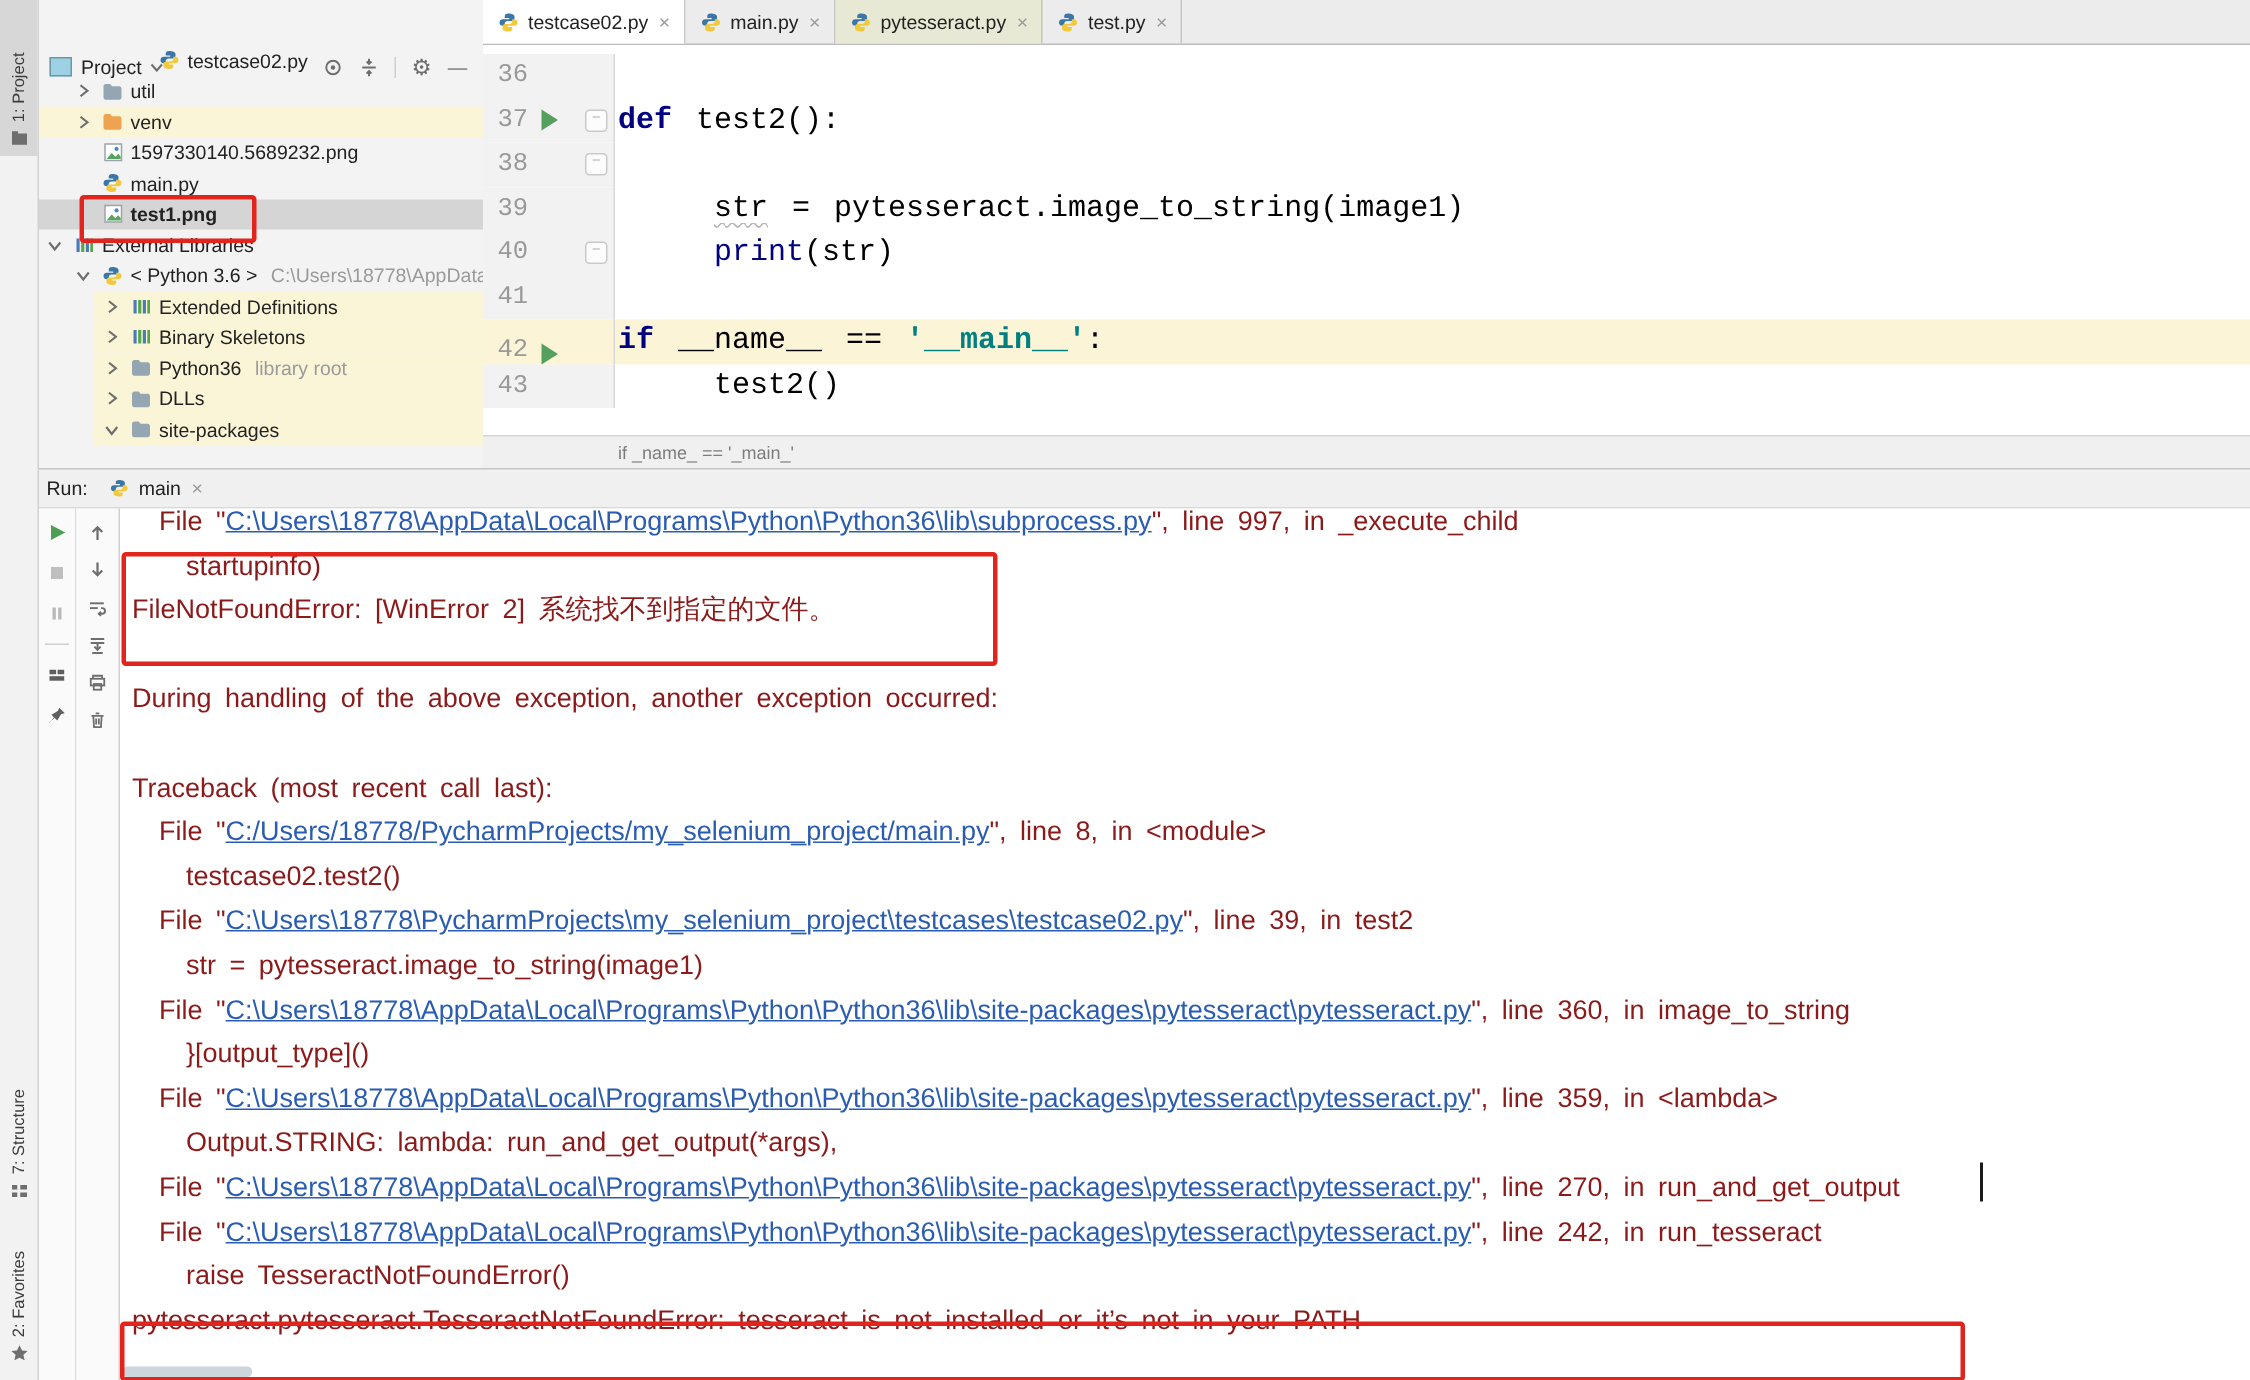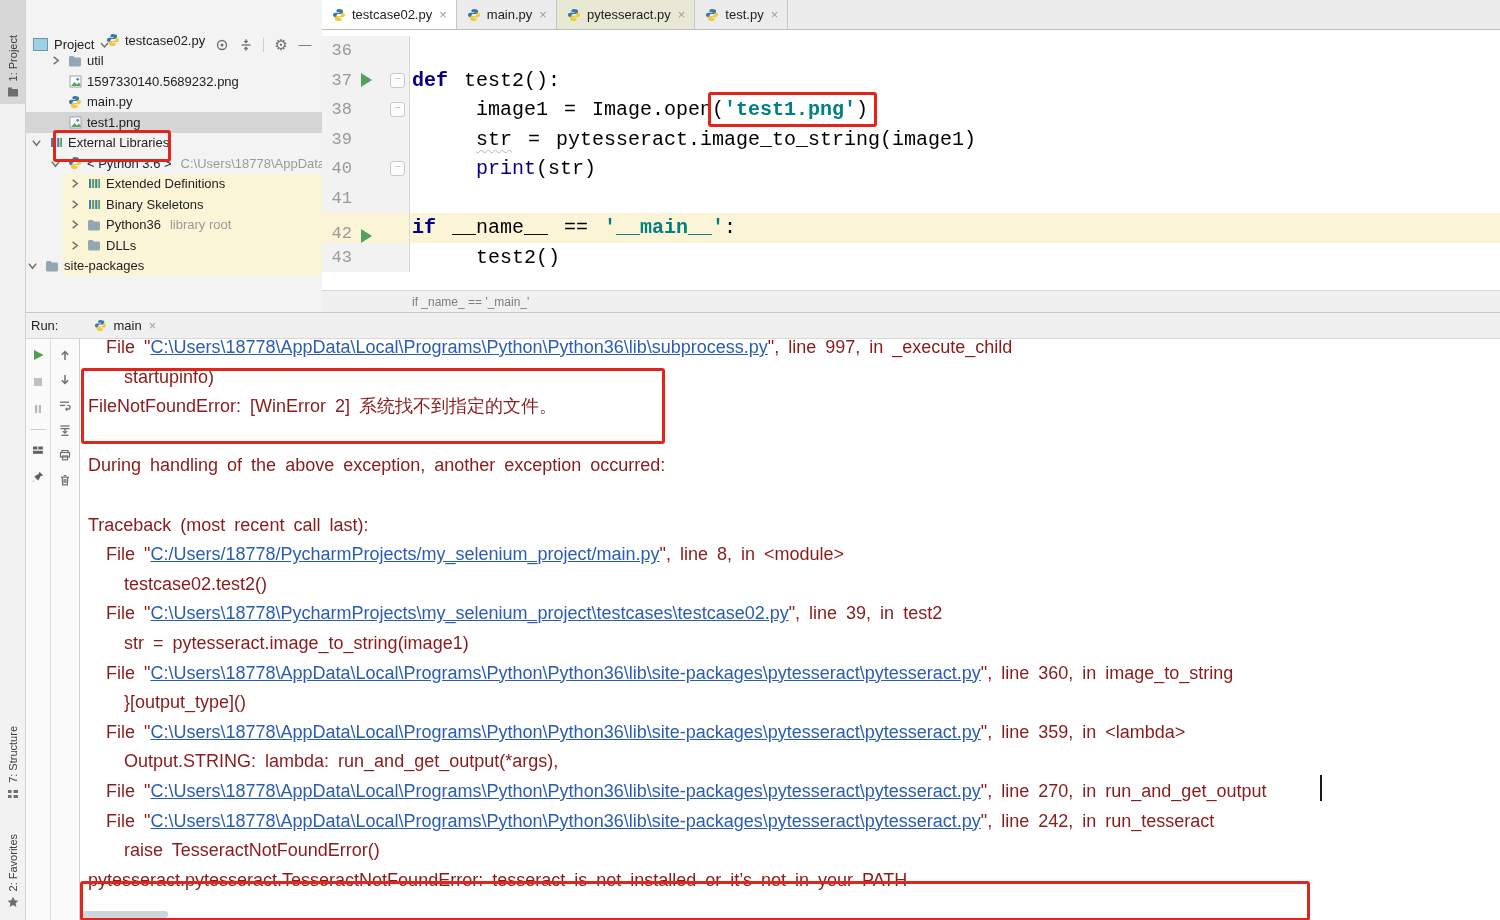--- a/index.html
+++ b/index.html
@@ -19,21 +19,21 @@
   
   .ppanel{position:absolute;left:25px;top:0;width:297px;height:312px;background:#f3f3f3;
           border-right:1px solid #c8c8c8;overflow:hidden;}
   .phead{height:29px;display:flex;align-items:center;gap:6px;padding:0 8px;font-size:13px;margin-top:30px;}
   .phead .hspace{margin-left:auto;}
   .hic{display:inline-flex;align-items:center;justify-content:center;width:18px;height:18px;color:#6e6e6e;}
   .hsep{width:1px;height:14px;background:#cfcfcf;margin:0 2px;}
   .pticon{width:13px;height:11px;background:#9fd1e4;border:1px solid #6d97a8;display:inline-block;}
   .ptree{position:absolute;top:30px;left:0;right:0;bottom:0;}
   .trow{display:flex;align-items:center;height:20.5px;font-size:13px;gap:4px;white-space:nowrap;}
-  .trow.sel{background:#d5d5d5;}
+  .trow.sel{background:#d5d5d5;font-weight:bold;}
   .trow.hl-full{background:#fbf5d7;}
   .trow.hl-lib{background:linear-gradient(to right,transparent 38px,#fbf5d7 38px);}
   .chev{width:15px;height:14px;display:inline-flex;align-items:center;justify-content:center;flex:none;}
   .ticon{width:16px;height:14px;display:inline-flex;align-items:center;justify-content:center;flex:none;}
   .textra{color:#9a9a9a;margin-left:5px;}
 
   
   .editor{position:absolute;left:322px;top:0;right:0;height:312px;background:#fff;}
   .tabs{height:29px;background:#ececec;border-bottom:1px solid #bdbdbd;display:flex;align-items:stretch;}
   .tab{display:flex;align-items:center;gap:5px;padding:0 9px;font-size:13px;border-right:1px solid #c6c6c6;}
@@ -62,21 +62,21 @@
   .code-box{position:relative;}
   .code-box::after{content:"";position:absolute;left:-4px;right:-9px;top:-6px;bottom:-6px;
                    border:3px solid #e1251c;border-radius:3px;}
   .breadcrumb{position:absolute;left:0;right:0;bottom:0;height:21px;background:#f0f0f0;
               border-top:1px solid #d6d6d6;display:flex;align-items:center;padding-left:90px;
               font-size:12px;color:#7d7d7d;}
 
   
   .runpanel{position:absolute;left:25px;top:312px;right:0;bottom:0;display:flex;flex-direction:column;}
   .runhead{height:25px;background:#f0f0f0;border-top:1px solid #c6c6c6;border-bottom:1px solid #d8d8d8;
-           display:flex;align-items:center;gap:26px;padding-left:6px;font-size:13px;flex:none;}
+           display:flex;align-items:center;gap:5px;padding-left:6px;font-size:13px;flex:none;}
   .runtab{display:flex;align-items:center;gap:5px;padding:0 8px;height:100%;}
   .runbody{flex:1;display:flex;min-height:0;}
   .tcol1{width:25px;border-right:1px solid #dcdcdc;display:flex;flex-direction:column;align-items:center;
          padding-top:8px;gap:11px;background:#fafafa;flex:none;}
   .tcol2{width:28px;border-right:1px solid #d0d0d0;display:flex;flex-direction:column;align-items:center;
          padding-top:8px;gap:9px;background:#fafafa;flex:none;}
   .tbtn{width:16px;height:16px;display:flex;align-items:center;justify-content:center;}
   .tsep{width:16px;border-top:1px solid #d0d0d0;margin:1px 0;}
   .console{flex:1;position:relative;background:#fff;overflow:hidden;
            font-family:Liberation Sans, sans-serif;font-size:18px;word-spacing:4px;}
@@ -161,20 +161,33 @@
               <path d="M4 2l5 4-5 4" fill="none" stroke="#6e6e6e" stroke-width="1.6"></path>
             </svg>
           </span>
           <span class="ticon">
             <svg width="14" height="12" viewBox="0 0 14 12">
               <path d="M1 2.5C1 1.7 1.7 1 2.5 1h3l1.2 1.5h4.8c.8 0 1.5.7 1.5 1.5v6c0 .8-.7 1.5-1.5 1.5h-9C1.7 11.5 1 10.8 1 10V2.5z" fill="#93a6b2"></path>
             </svg>
           </span>
           <span class="tlabel">util</span>
         </div>
+        <div class="trow hl-full" style="padding-left: 23px;">
+          <span class="chev">
+            <svg width="11" height="11" viewBox="0 0 12 12">
+              <path d="M4 2l5 4-5 4" fill="none" stroke="#6e6e6e" stroke-width="1.6"></path>
+            </svg>
+          </span>
+          <span class="ticon">
+            <svg width="14" height="12" viewBox="0 0 14 12">
+              <path d="M1 2.5C1 1.7 1.7 1 2.5 1h3l1.2 1.5h4.8c.8 0 1.5.7 1.5 1.5v6c0 .8-.7 1.5-1.5 1.5h-9C1.7 11.5 1 10.8 1 10V2.5z" fill="#eda34f"></path>
+            </svg>
+          </span>
+          <span class="tlabel">venv</span>
+        </div>
         <div class="trow" style="padding-left: 23px;">
           <span class="chev"></span>
           <span class="ticon">
             <svg width="13" height="13" viewBox="0 0 13 13">
               <rect x="1" y="1" width="11" height="11" fill="#fff" stroke="#9aa5ad"></rect>
               <circle cx="8.7" cy="4.3" r="1.4" fill="#4f87c5"></circle>
               <path d="M2 11l3.5-4 2.5 2.5 1.9-2 1.6 2V11H2z" fill="#58a45c"></path>
             </svg>
           </span>
           <span class="tlabel">1597330140.5689232.png</span>
@@ -283,21 +296,21 @@
               <path d="M4 2l5 4-5 4" fill="none" stroke="#6e6e6e" stroke-width="1.6"></path>
             </svg>
           </span>
           <span class="ticon">
             <svg width="14" height="12" viewBox="0 0 14 12">
               <path d="M1 2.5C1 1.7 1.7 1 2.5 1h3l1.2 1.5h4.8c.8 0 1.5.7 1.5 1.5v6c0 .8-.7 1.5-1.5 1.5h-9C1.7 11.5 1 10.8 1 10V2.5z" fill="#93a6b2"></path>
             </svg>
           </span>
           <span class="tlabel">DLLs</span>
         </div>
-        <div class="trow hl-lib" style="">
+        <div class="trow hl-lib" style="padding-left: 42px;">
           <span class="chev">
             <svg width="11" height="11" viewBox="0 0 12 12">
               <path d="M2 4l4 5 4-5" fill="none" stroke="#6e6e6e" stroke-width="1.6"></path>
             </svg>
           </span>
           <span class="ticon">
             <svg width="14" height="12" viewBox="0 0 14 12">
               <path d="M1 2.5C1 1.7 1.7 1 2.5 1h3l1.2 1.5h4.8c.8 0 1.5.7 1.5 1.5v6c0 .8-.7 1.5-1.5 1.5h-9C1.7 11.5 1 10.8 1 10V2.5z" fill="#93a6b2"></path>
             </svg>
           </span>
@@ -372,21 +385,20 @@
           <span class="codeln"><span class="c-kw">def </span><span class="c-p">test2():</span></span>
         </div>
         <div class="eline">
           <span class="gut">
             <span class="lnum">38</span>
             <span class="runcol"></span>
             <span class="foldcol">
               <span class="fmark">−</span>
             </span>
           </span>
-          <span class="codeln"><span class="c-p">    image1 = Image.open</span><span class="code-box"><span class="c-p">(</span><span class="c-str">'test1.png'</span><span class="c-p">)</span></span></span>
         </div>
         <div class="eline">
           <span class="gut">
             <span class="lnum">39</span>
             <span class="runcol"></span>
             <span class="foldcol"></span>
           </span>
           <span class="codeln"><span class="c-p">    </span><span class="c-warn">str</span><span class="c-p"> = pytesseract.image_to_string(image1)</span></span>
         </div>
         <div class="eline">

